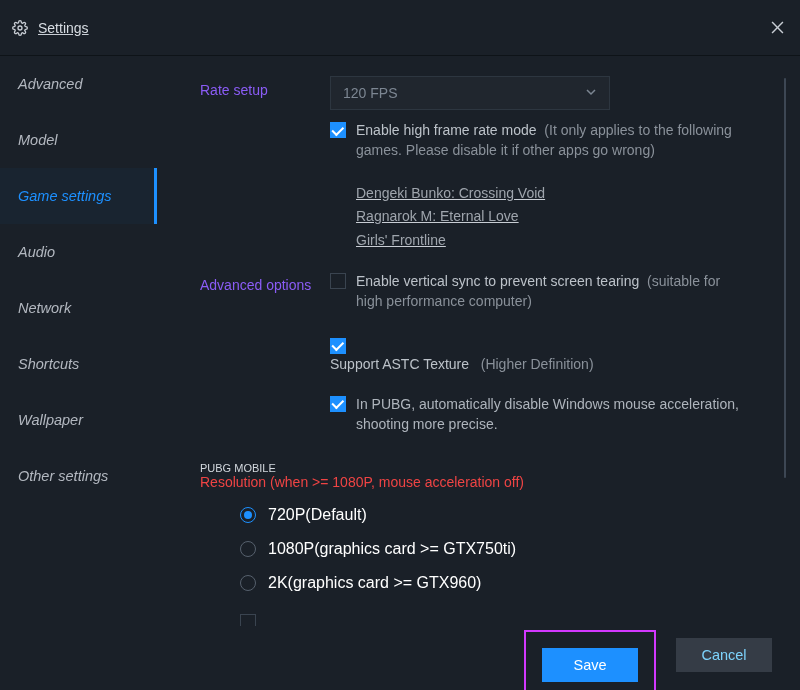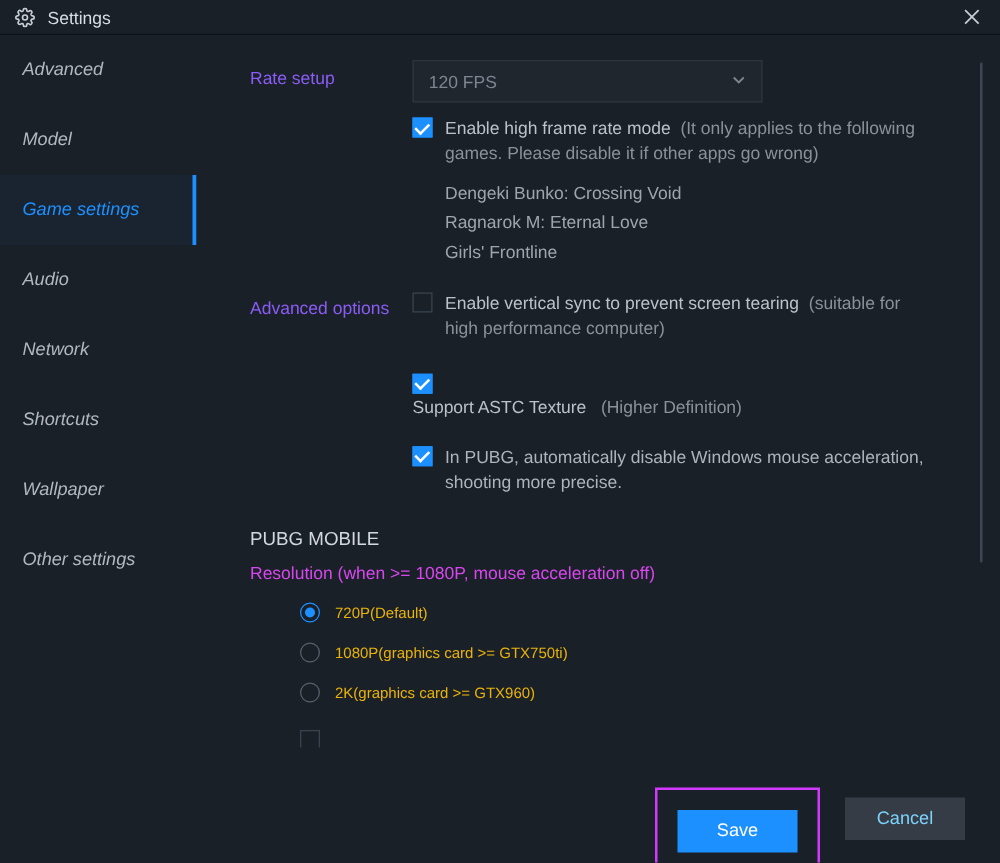--- a/index.html
+++ b/index.html
@@ -8,23 +8,24 @@
     background: #1a2028;
     font-family: "Segoe UI", Arial, sans-serif;
     color: #c8cdd4;
     overflow: hidden;
     position: relative;
   }
 
   
   .titlebar {
     display: flex; align-items: center;
-    height: 28px;
+    height: 56px;
     padding: 0 12px;
     border-bottom: 1px solid #0e1318;
+    text-decoration: underline;
   }
   .titlebar .gear {
     width: 16px; height: 16px;
     display: inline-flex; align-items: center; justify-content: center;
   }
   .titlebar .title {
     margin-left: 10px;
     font-size: 14px;
     color: #d8dde3;
   }
@@ -132,48 +133,49 @@
     width: 9px; height: 5px;
     border-left: 2px solid #fff;
     border-bottom: 2px solid #fff;
     transform: rotate(-45deg) translateY(-1px);
   }
   .opt .txt { flex: 1; color: #aeb4bc; }
   .muted { color: #8a919a; }
   .opt .txt .main-text { color: #bcc2c9; }
 
   .sublist {
-    margin-top: 10px;
+    margin-top: 21px;
     padding-left: 26px;
+    text-decoration: underline;
   }
   .sublist div {
     font-size: 14px;
     color: #9fa5ad;
     line-height: 1.7;
   }
 
   .section-title {
-    font-size: 15px;
+    font-size: 11px;
     color: #d3d8de;
     margin-top: 28px;
-    margin-bottom: 10px;
+    margin-bottom: 0;
   }
   .subtext {
     font-size: 14px;
-    color: #d946ef;
+    color: #ef4444;
     margin-bottom: 8px;
   }
 
   
   .radio-group { padding-left: 40px; margin-top: 6px;}
   .radio-opt {
     display: flex; align-items: center;
     margin: 16px 0;
-    font-size: 12px;
-    color: #eab308;
+    font-size: 16px;
+    color: #ffffff;
     cursor: pointer;
   }
   .radio-opt .r {
     width: 16px; height: 16px;
     border: 1.5px solid #56606d;
     border-radius: 50%;
     margin-right: 12px;
     display: inline-flex; align-items: center; justify-content: center;
   }
   .radio-opt.on .r { border-color: #1d90ff; }

